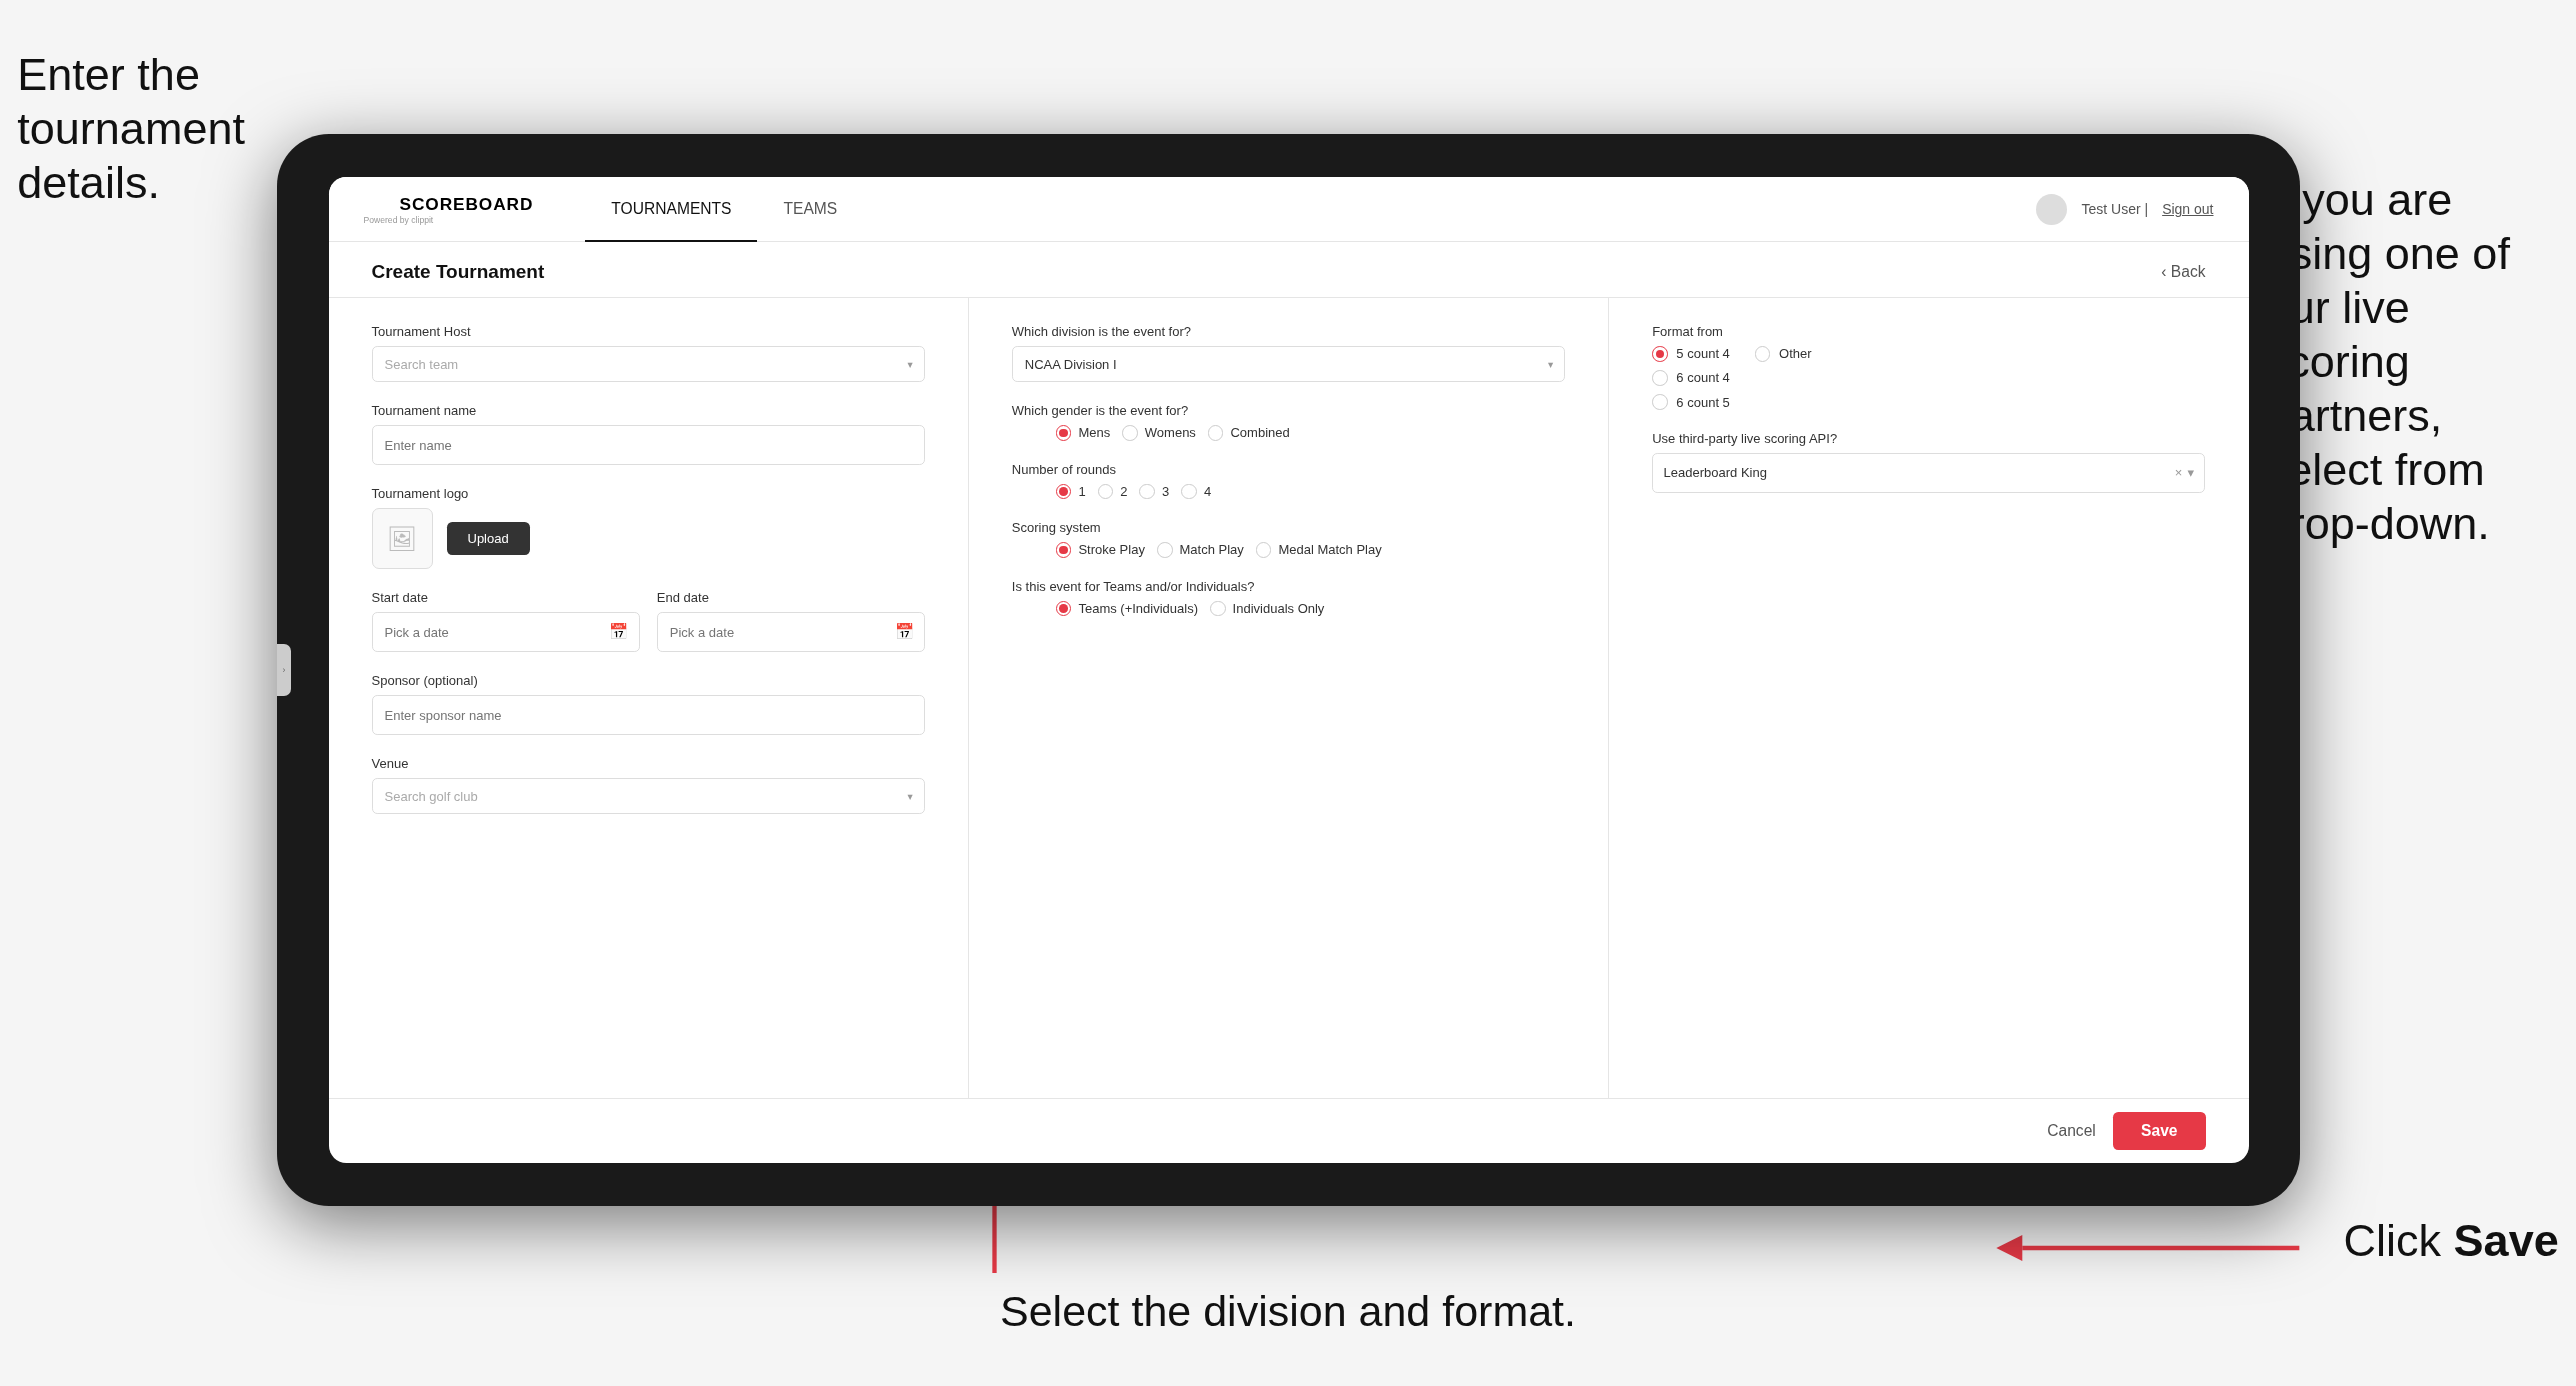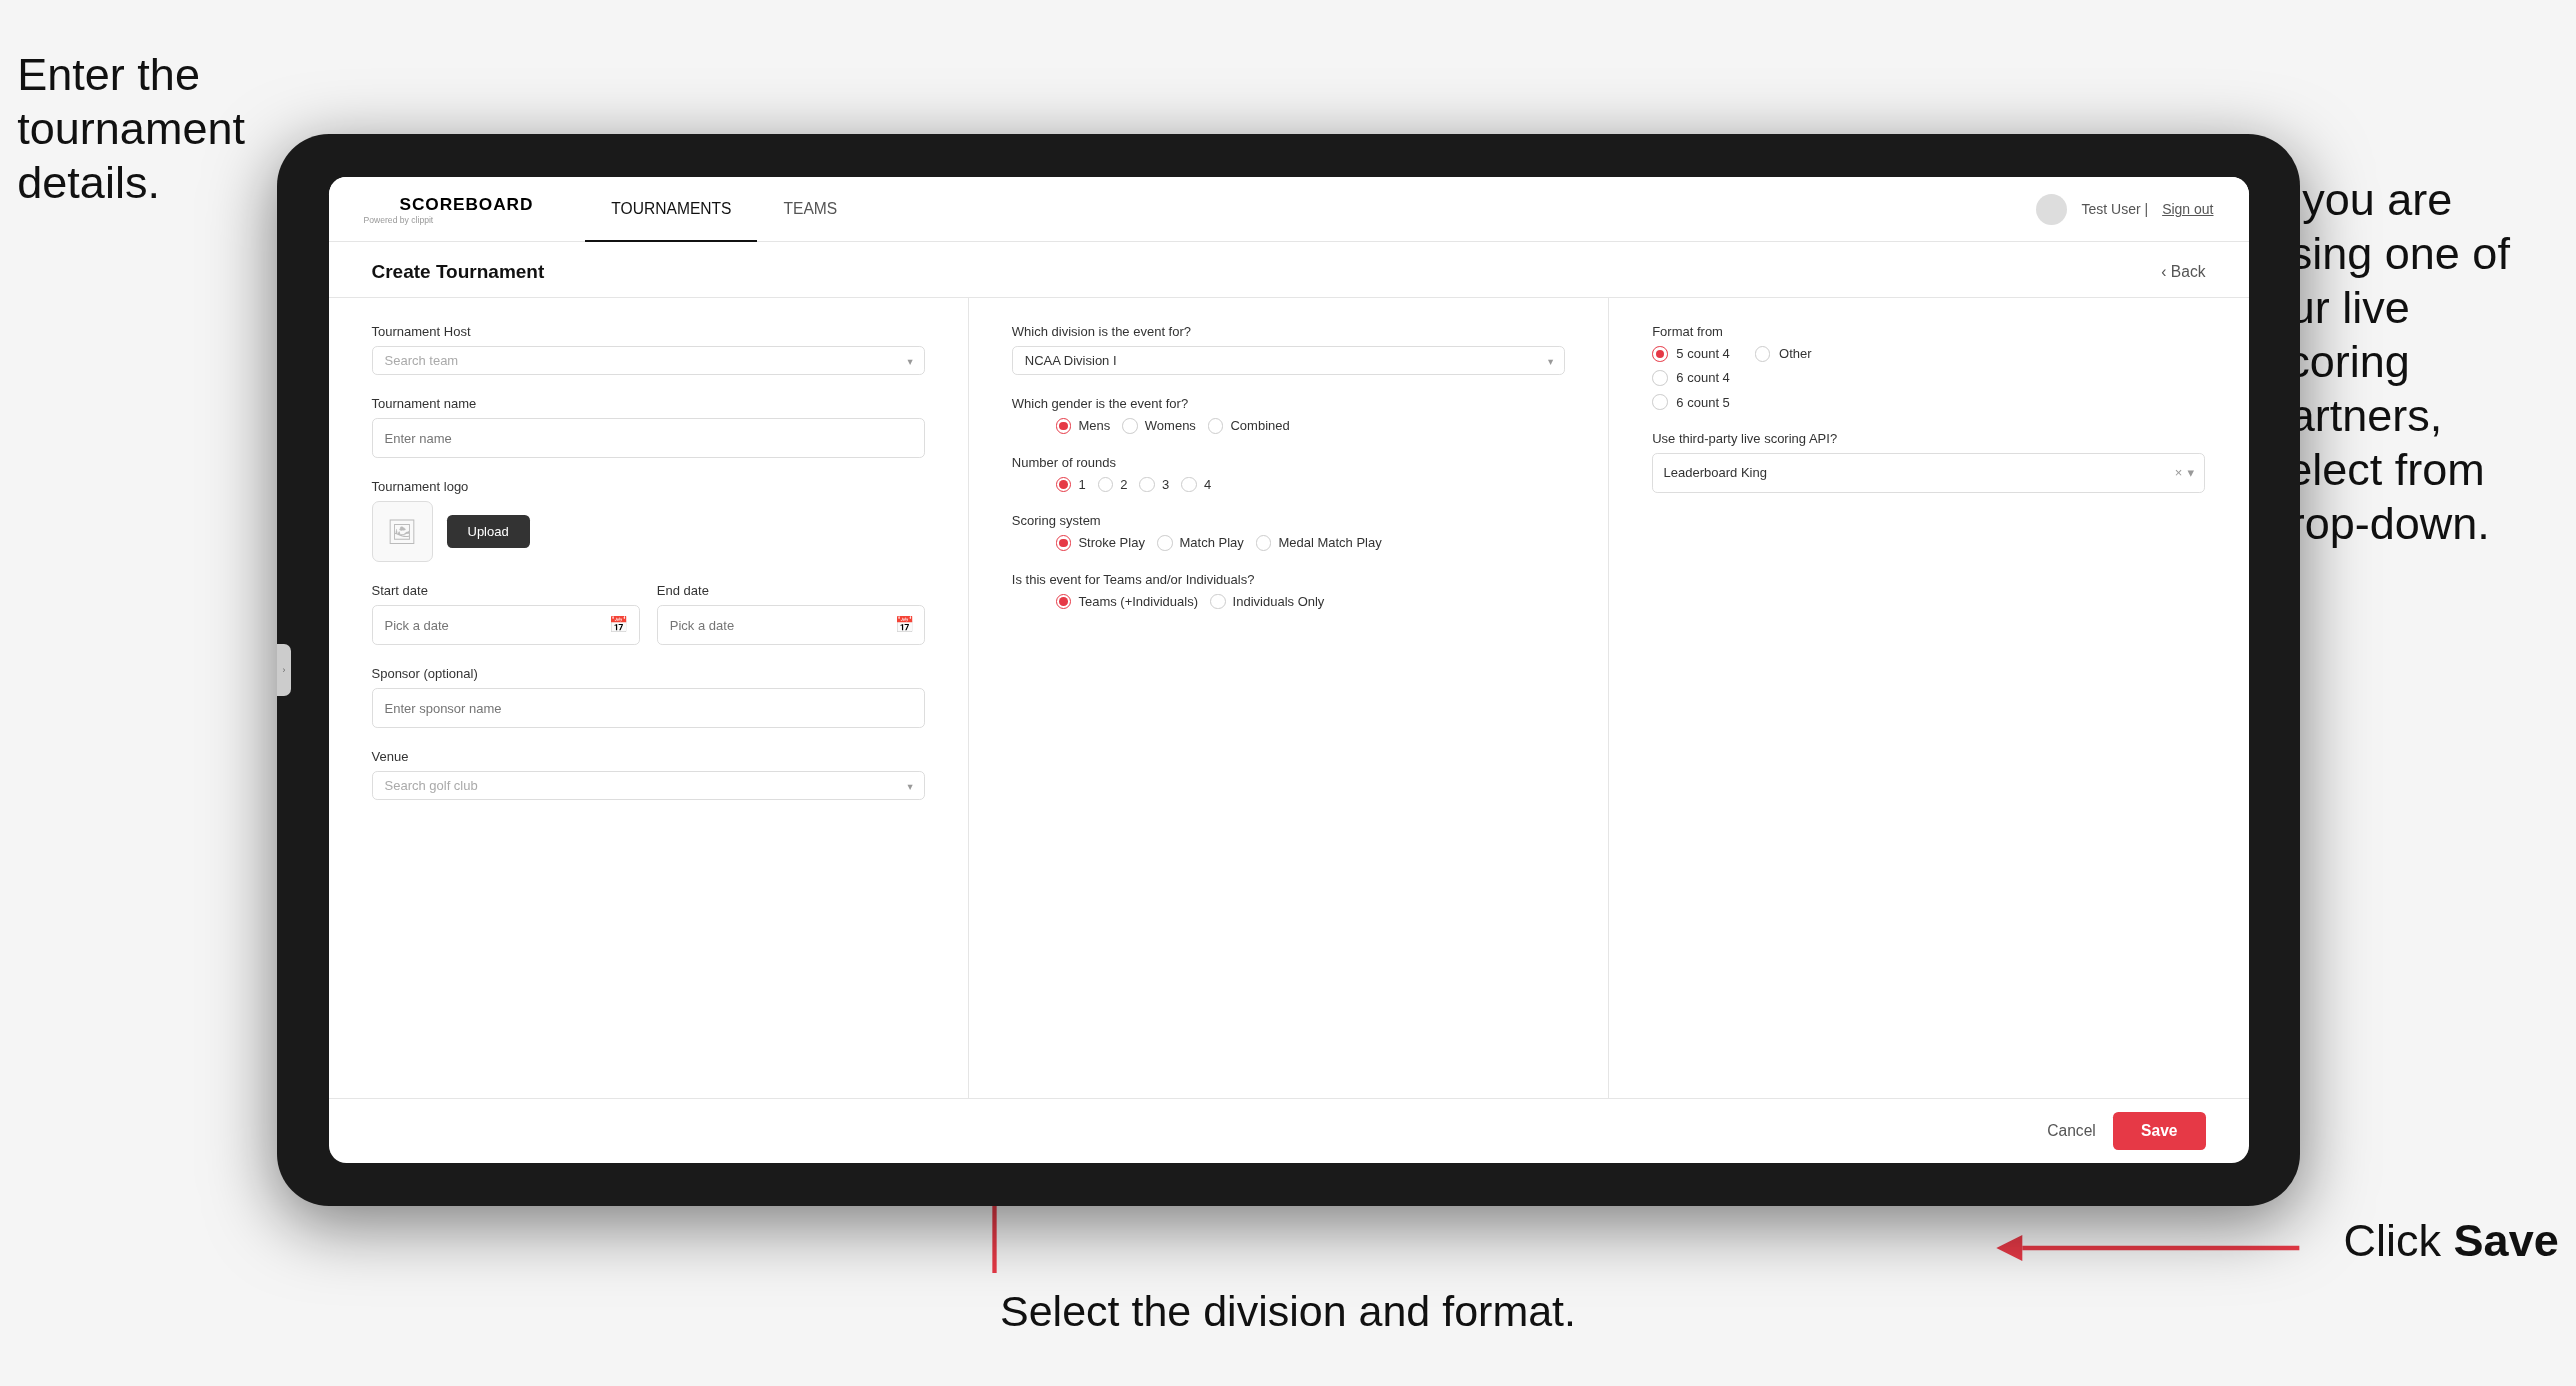--- a/index.html
+++ b/index.html
@@ -202,21 +202,21 @@
       border-radius: 5.2px;
       padding: 0 12px;
       font-size: 13px;
       color: #999;
       outline: none;
       display: flex;
       align-items: center;
     }
     .form-select {
       width: 100%;
-      height: 29px;
+      height: 36px;
       border: 0.9px solid #ddd;
       border-radius: 5.2px;
       padding: 0 12px;
       font-size: 13px;
       color: #333;
       background: #fff;
       appearance: none;
       display: flex;
       align-items: center;
       justify-content: space-between;

